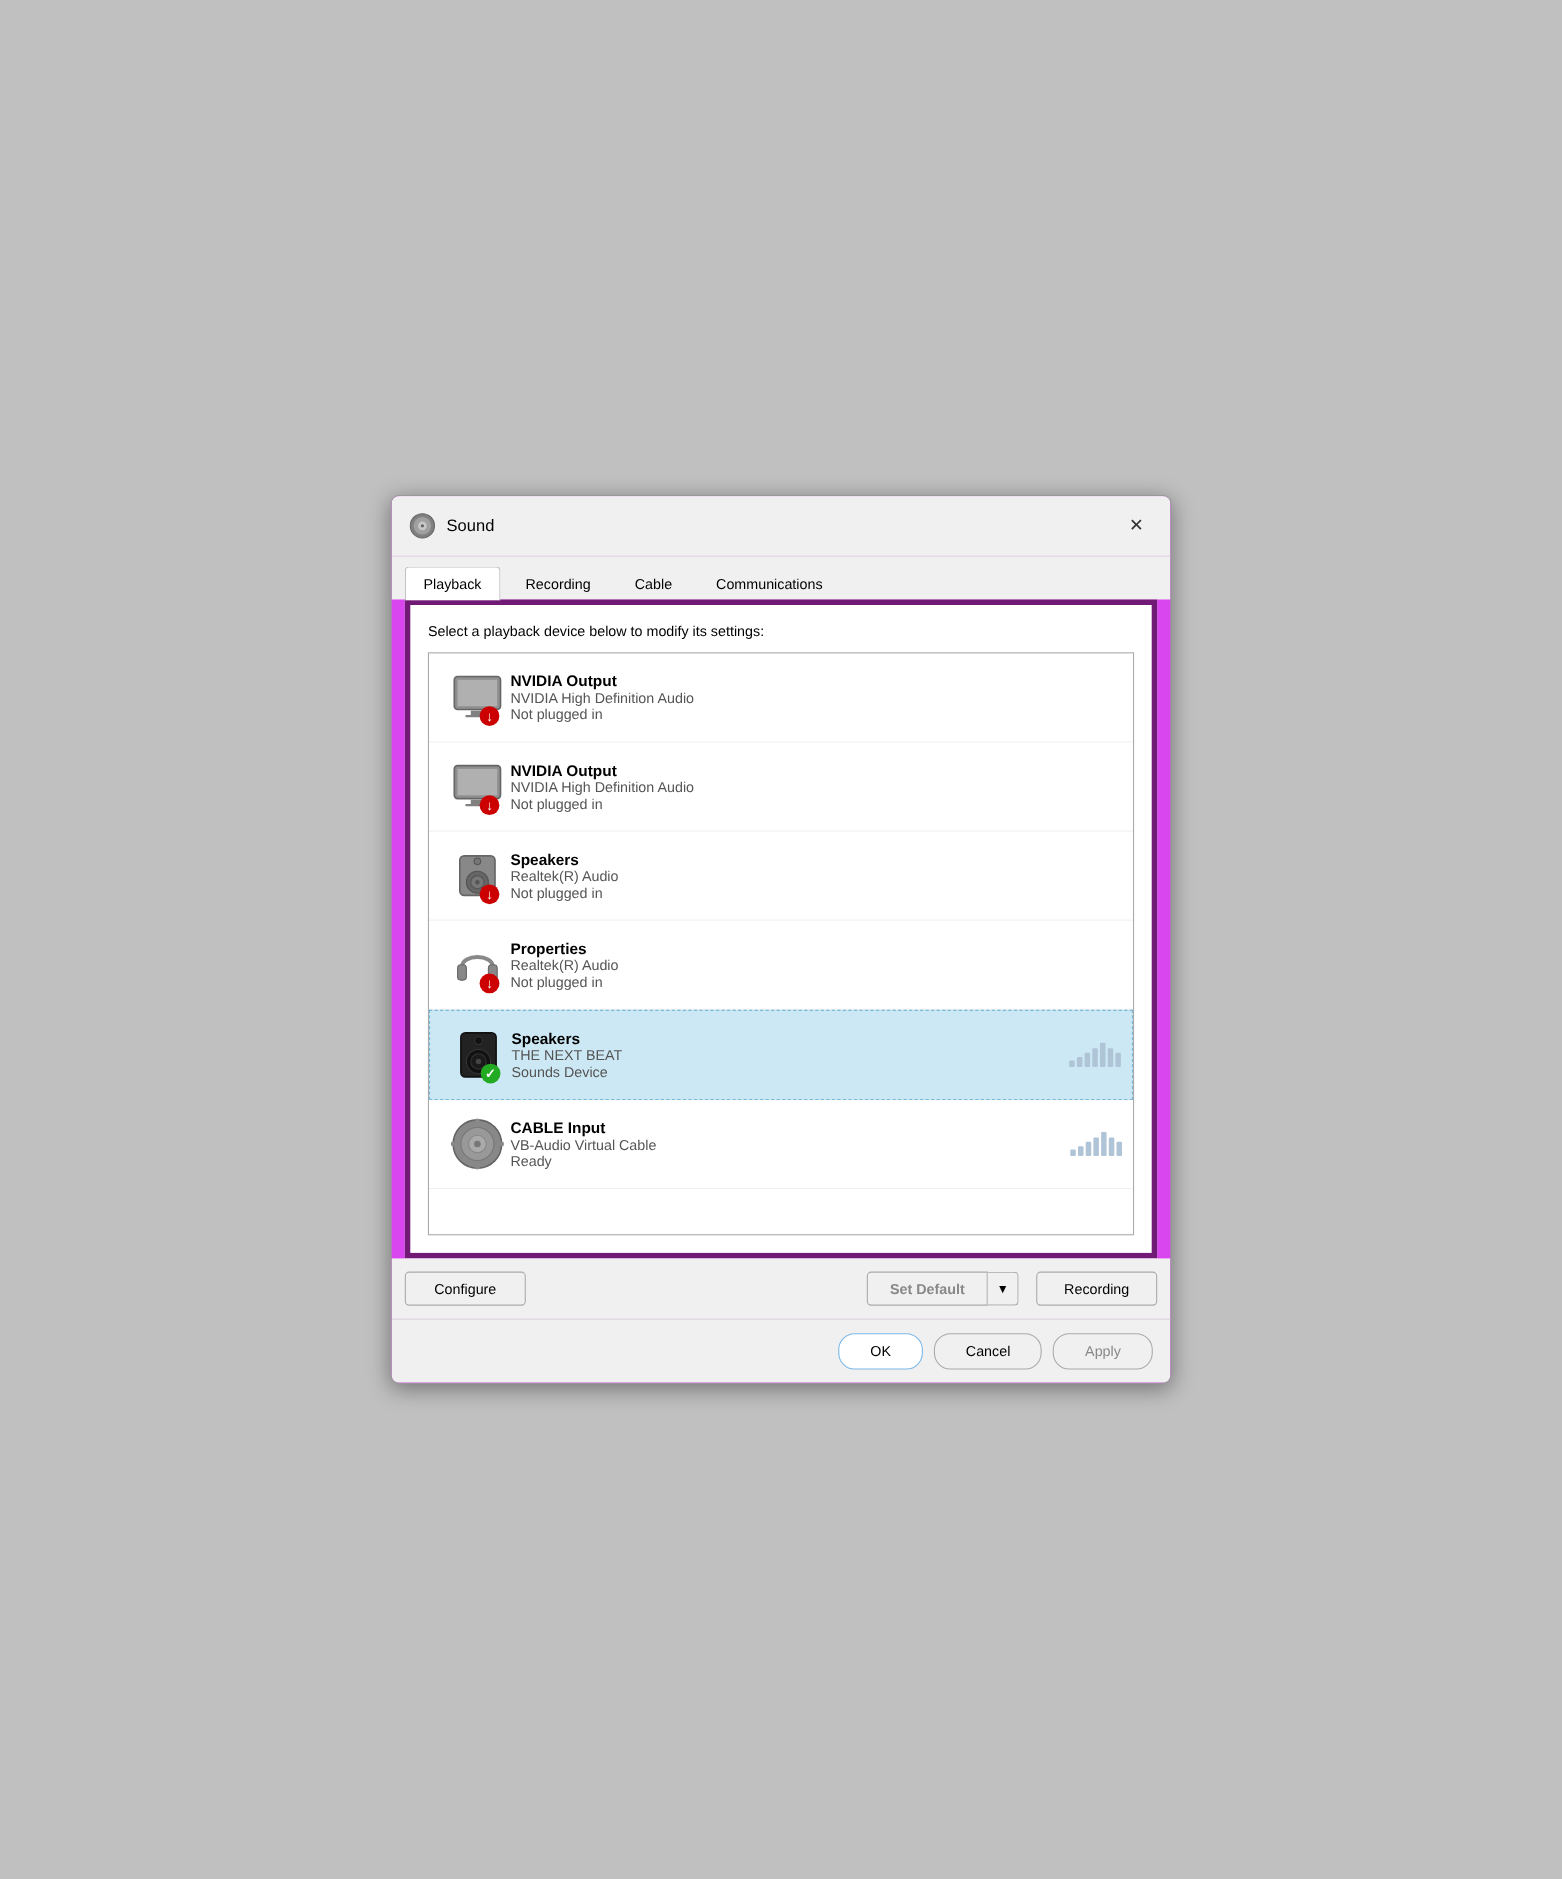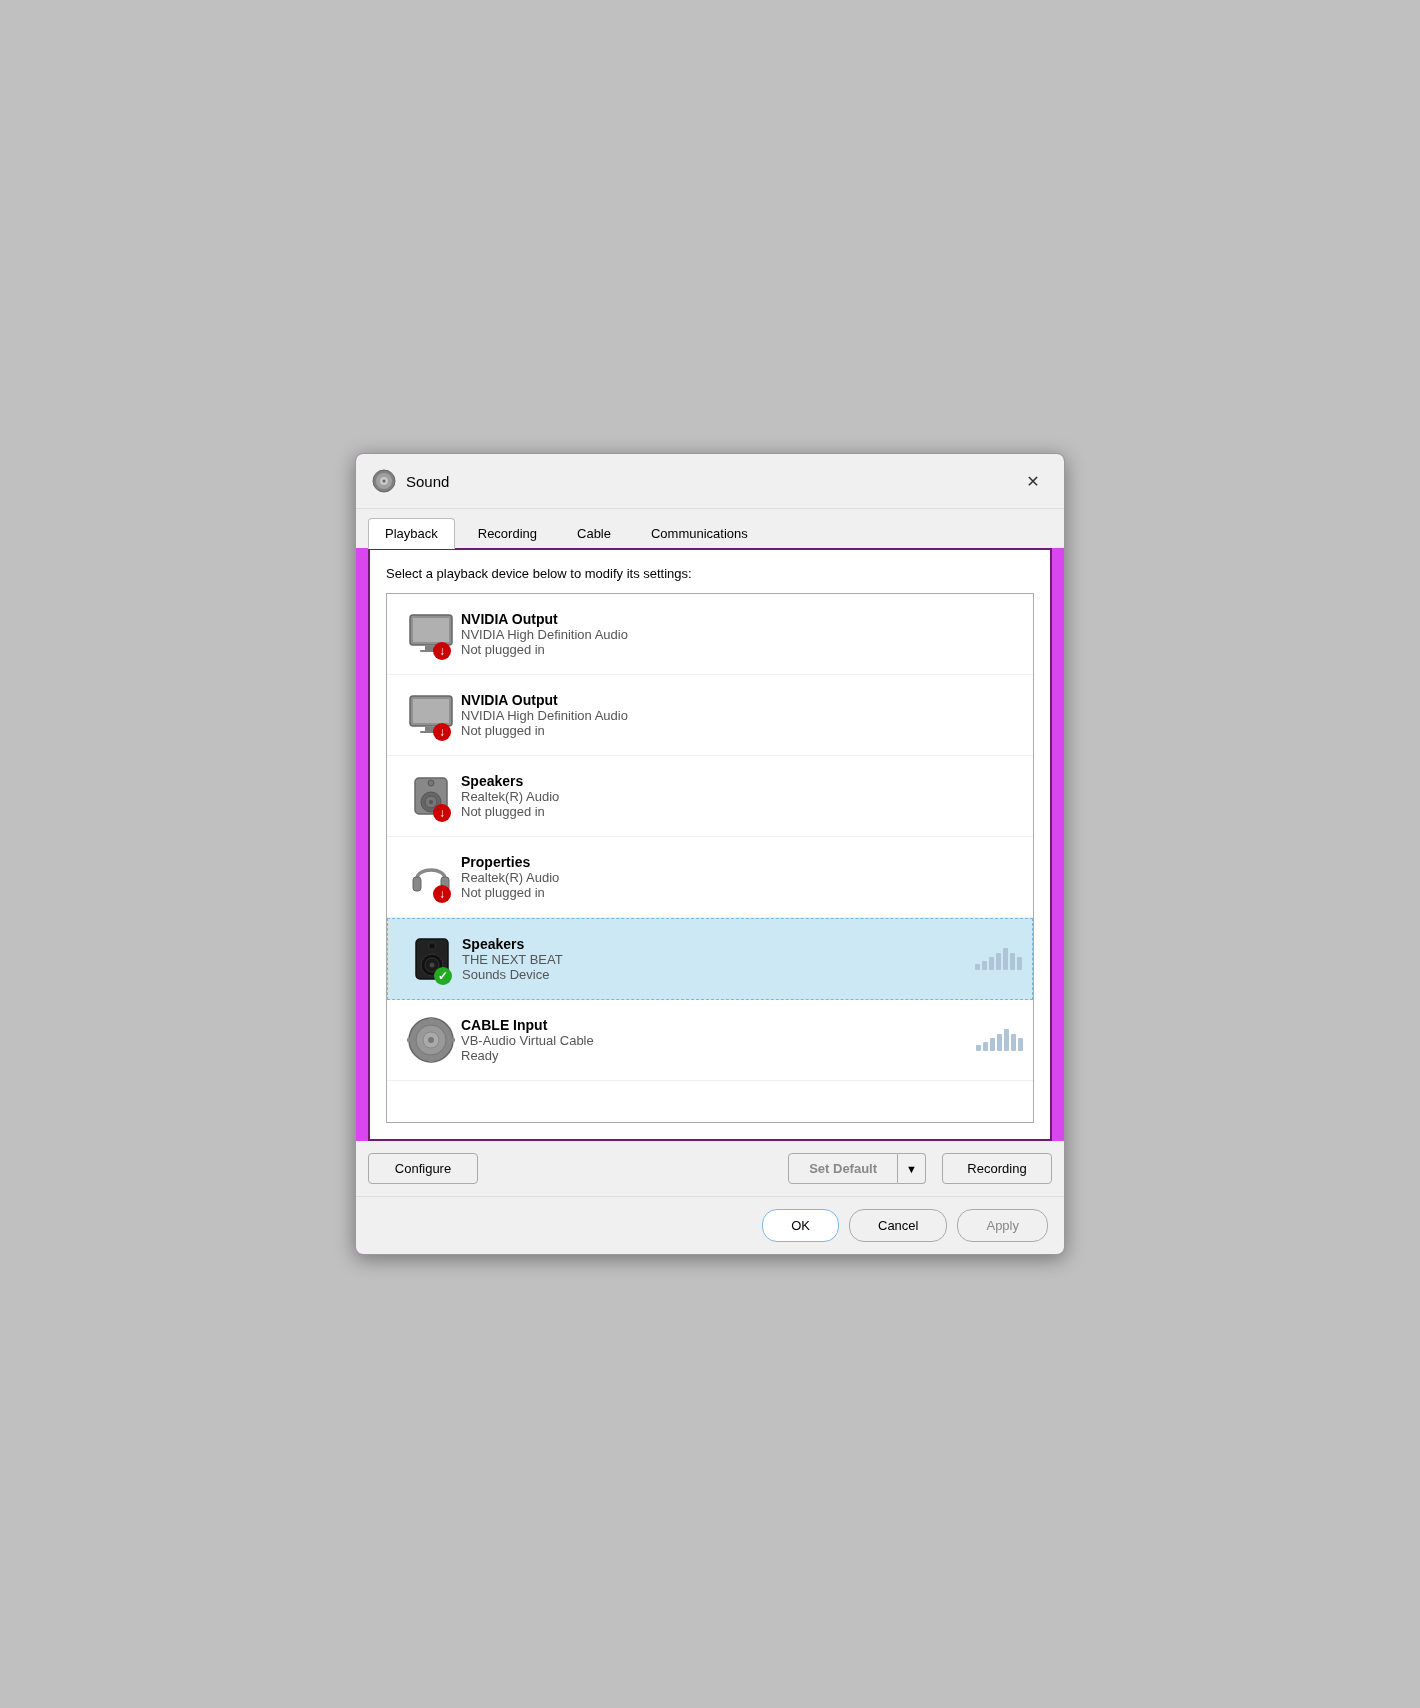--- a/index.html
+++ b/index.html
@@ -76,21 +76,21 @@
     .tab.active {
       background: #ffffff;
       border: 1px solid #bbb;
       border-bottom: 1px solid #ffffff;
       z-index: 1;
     }
 
     
     .content {
       background: #ffffff;
-      border: 2px solid #701a75;
+      border: 5px solid #701a75;
       margin: 0 12px;
       padding: 16px;
     }
     .description {
       font-size: 13px;
       color: #000;
       margin-bottom: 12px;
     }
 
     

